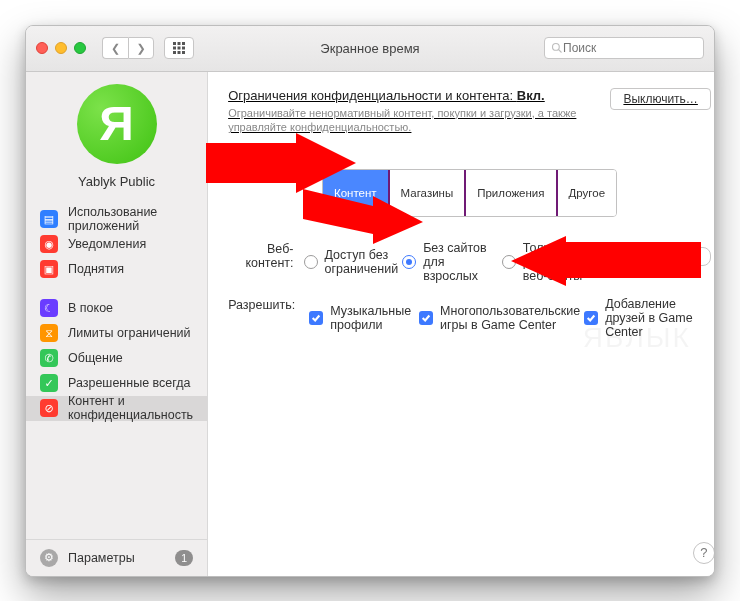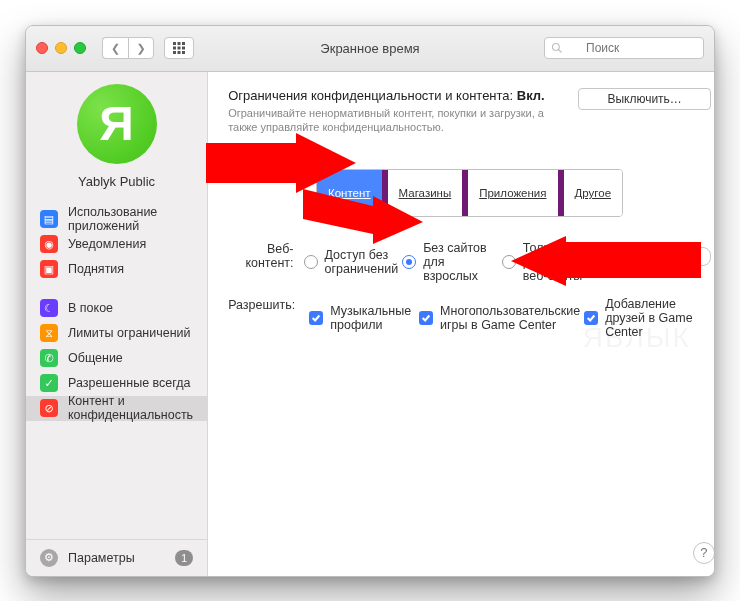--- a/index.html
+++ b/index.html
@@ -43,21 +43,21 @@
     width:30px;height:22px;background:#fff;border:1px solid #c7c6c6;border-radius:4px;
     display:flex;align-items:center;justify-content:center;color:#555;
   }
   .gridbtn svg{width:14px;height:14px;}
   .titletxt{
     position:absolute; left:0; right:0; text-align:center;
     font-size:13px; color:#444; pointer-events:none;
   }
   .search{
     width:160px;height:22px;background:#fff;border:1px solid #c7c6c6;border-radius:4px;
-    display:flex;align-items:center;padding:0 6px;font-size:12px;color:#9d9d9d;gap:23px;
+    display:flex;align-items:center;padding:0 6px;font-size:12px;color:#9d9d9d;gap:0;
     margin-left:auto;
   }
   .search svg{width:12px;height:12px;flex-shrink:0;opacity:.55;}
   .search input{border:none;outline:none;font-size:12px;width:100%;background:transparent;}
   
   .body { flex:1; display:flex; }
   .sidebar{
     width:256px; background:#f0eeee; border-right:1px solid #d9d8d8;
     display:flex; flex-direction:column; padding-top:8px;
     position:relative;
@@ -85,34 +85,34 @@
   .gear{
     width:18px;height:18px;border-radius:50%;background:#a9a8a8;
     display:flex;align-items:center;justify-content:center;color:#fff;font-size:11px;
   }
   .badge{
     margin-left:auto;min-width:18px;height:16px;border-radius:8px;background:#8f8e8e;
     color:#fff;font-size:10.5px;display:flex;align-items:center;justify-content:center;padding:0 5px;
   }
   
   .main{flex:1;background:#fff;padding:16px 20px 0 20px;position:relative;}
-  .header-row{display:flex;align-items:flex-start;gap:8px;}
+  .header-row{display:flex;align-items:flex-start;gap:8px;text-decoration:underline;}
   .header-txt{flex:1;}
   .header-title{font-size:13px;color:#222;}
   .header-desc{font-size:11px;color:#888;margin-top:3px;line-height:1.35;}
   .off-btn{
-    height:22px;padding:0 28px;background:#fff;border:1px solid #c7c6c6;border-radius:4px;
+    height:22px;padding:0 12px;background:#fff;border:1px solid #c7c6c6;border-radius:4px;
     font-size:12px;color:#333;white-space:nowrap;
   }
   .tabs{
     margin:34px auto 0;display:flex;width:fit-content;border:1px solid #c2c1c1;border-radius:4px;overflow:hidden;
     font-size:11.5px;
   }
-  .tab{padding:17px 11px;background:#fff;color:#333;cursor:default;text-decoration:underline;}
-  .tab + .tab{border-left:6px solid #701a75;}
+  .tab{padding:17px 11px;background:#fff;color:#333;cursor:default;}
+  .tab + .tab{border-left:2px solid #701a75;}
   .tab.active{background:#4a87ff;color:#fff;border-left-color:#4a87ff;}
   .form{margin-top:24px;}
   .row{display:flex;align-items:flex-start;margin-bottom:4px;}
   .row-label{width:112px;text-align:right;font-size:12.5px;color:#333;padding-right:10px;padding-top:1px;}
   .row-opts{display:flex;flex-direction:row;gap:4px;}
   .radio-line,.check-line{display:flex;align-items:center;gap:7px;font-size:12.5px;color:#333;}
   .radio{
     width:14px;height:14px;border-radius:50%;border:1px solid #9c9b9b;background:#fff;position:relative;flex-shrink:0;
   }
   .radio.checked::after{content:"";position:absolute;inset:3px;border-radius:50%;background:#3d79ff;}

